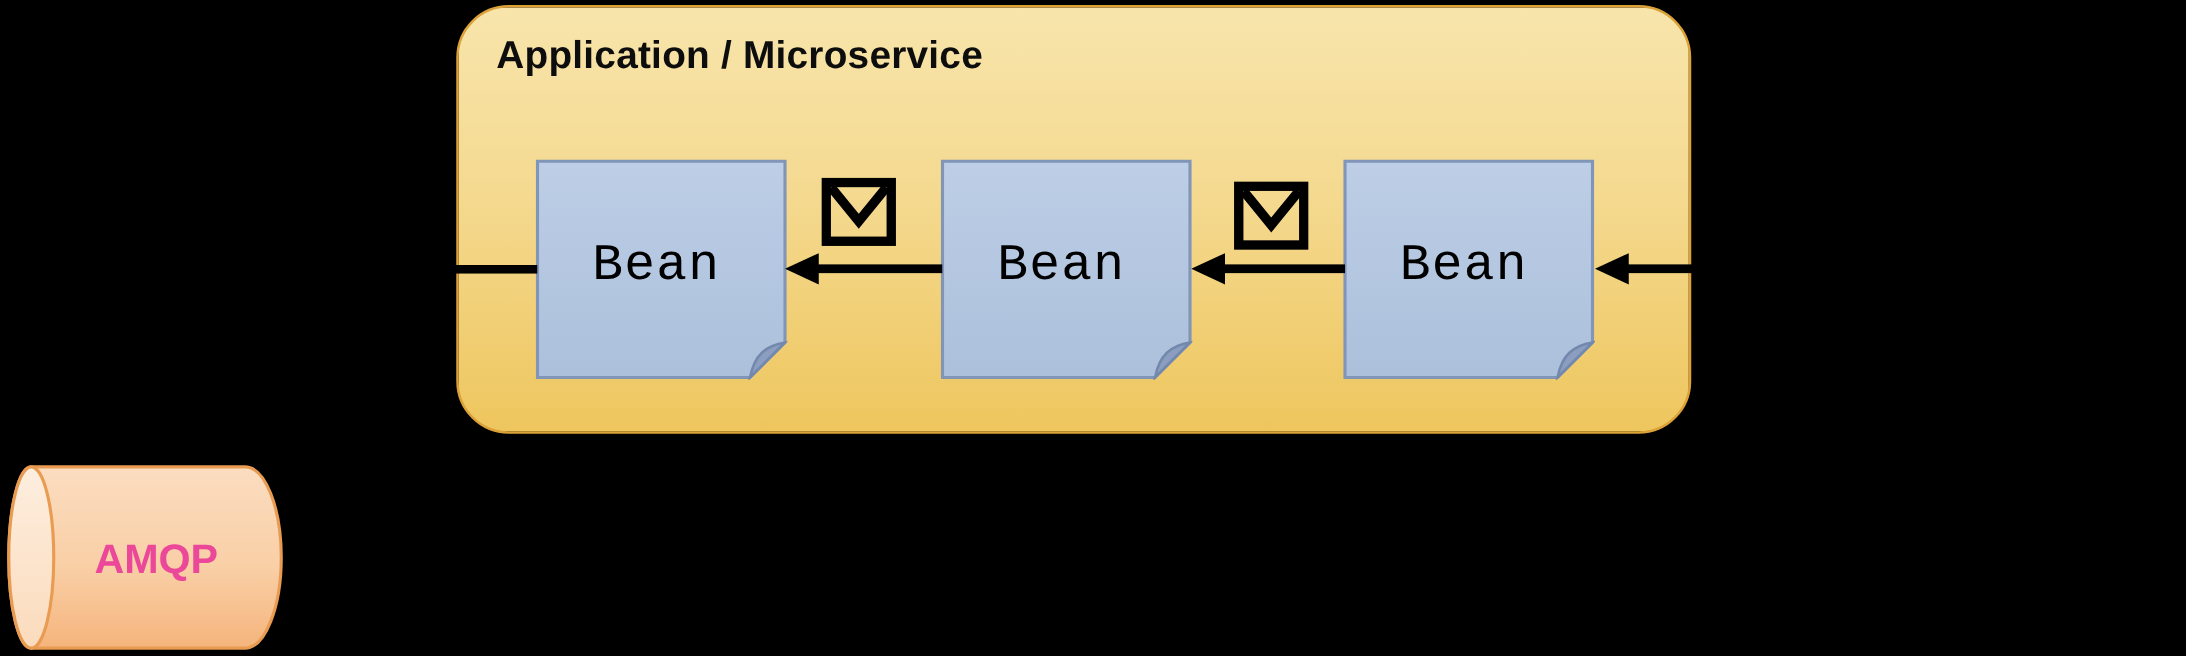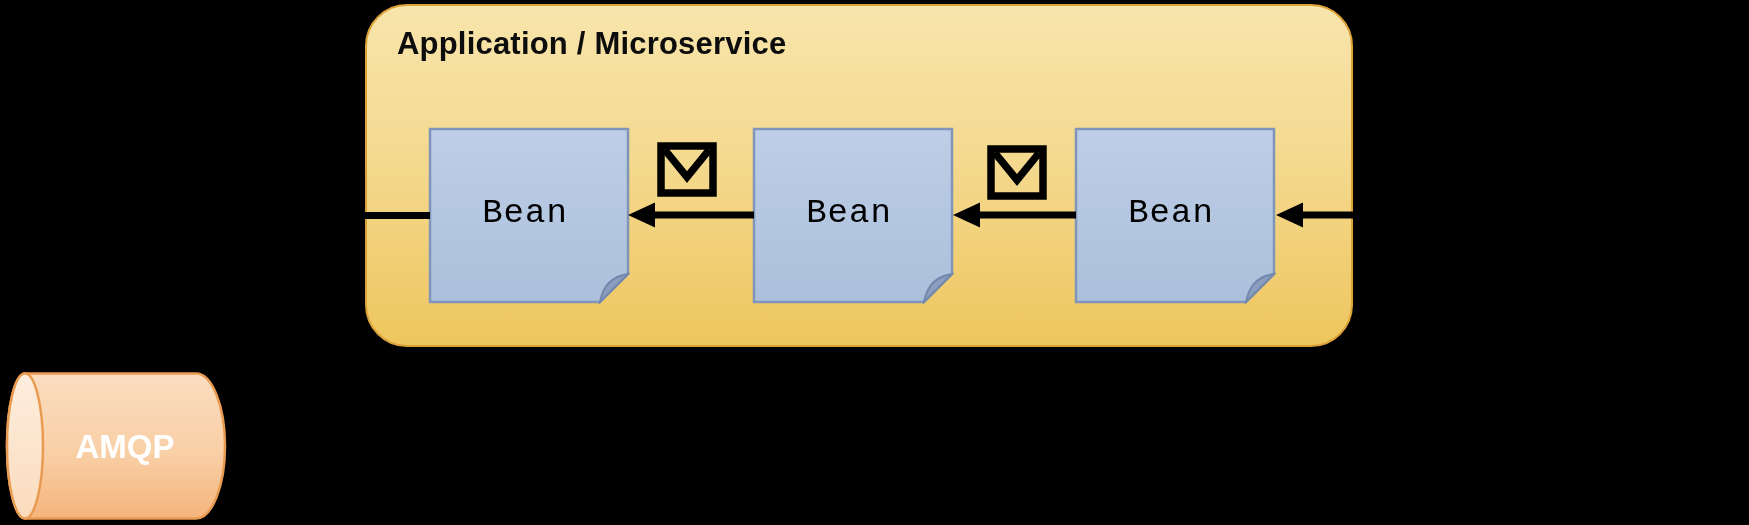--- a/index.html
+++ b/index.html
@@ -44,21 +44,21 @@
     width: 202px; height: 177px;
   }
   .bean svg { position: absolute; left: 0; top: 0; }
   .bean-label {
     position: absolute;
     left: 0; top: 0; right: 8px; bottom: 6px;
     display: flex;
     align-items: center;
     justify-content: center;
     font-family: "Liberation Mono", "DejaVu Sans Mono", monospace;
-    font-size: 34px;
+    font-size: 41px;
     letter-spacing: 1px;
     color: #000;
   }
 
   
   .flow { position: absolute; }
 
   
   .cylinder {
     position: absolute;
@@ -70,21 +70,21 @@
     position: absolute;
     inset: 0;
     padding-left: 18px;
     display: flex;
     flex-direction: column;
     align-items: center;
     justify-content: center;
     font-size: 33px;
     line-height: 45px;
     font-weight: 600;
-    color: #ffffff;
+    color: #ec4899;
     text-align: center;
   }
 </style>
 </head>
 <body>
 
 <div class="canvas">
 
   <svg width="0" height="0" style="position:absolute" aria-hidden="true">
     <defs>

